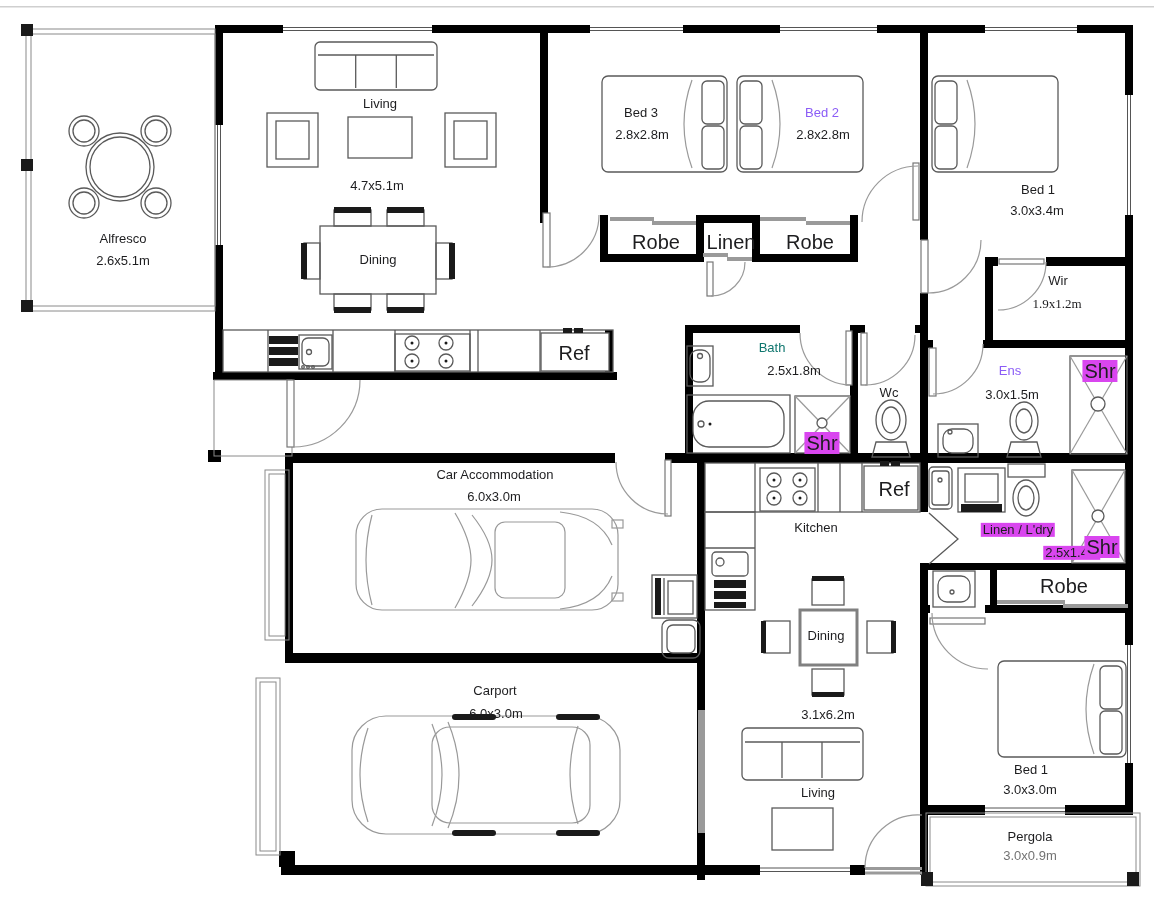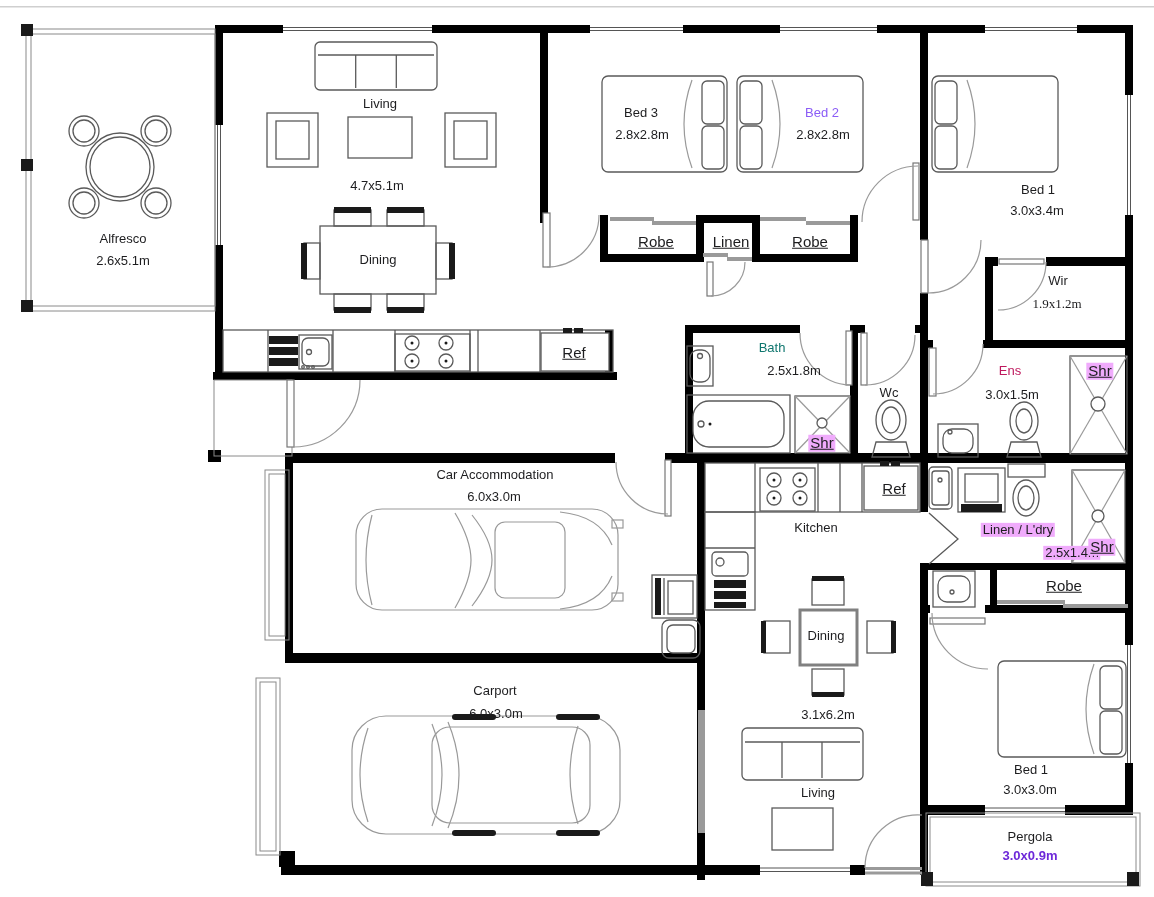--- a/index.html
+++ b/index.html
@@ -2,22 +2,22 @@
 <html><head>
 <meta charset="utf-8">
 <style>
   html,body{margin:0;padding:0;background:#ffffff;}
   #plan{position:relative;width:1154px;height:897px;background:#fff;overflow:hidden;
         font-family:"Liberation Sans", sans-serif;}
   #plan svg{position:absolute;left:0;top:0;}
   .lbl,.lbl-sm{position:absolute;transform:translate(-50%,-50%);white-space:nowrap;
         color:#1d1d1f;text-align:center;line-height:1.1;}
   .lbl{font-size:13px;}
-  .lbl-sm{font-size:15px;text-decoration:underline;}
-  .wbg{background:#f0abfc;padding:0 2px;}
+  .lbl-sm{font-size:20px;}
+  .wbg{background:#d946ef;padding:0 2px;}
   
   .w{fill:#000;}
   .f{fill:none;stroke:#5a5a5a;stroke-width:1.3;}
   .ff{fill:#fff;stroke:#5a5a5a;stroke-width:1.3;}
   .fl{fill:none;stroke:#999;stroke-width:1.2;}
   .t{fill:none;stroke:#8a8a8a;stroke-width:1;}
   .d{fill:none;stroke:#9a9a9a;stroke-width:1.2;}
   .leaf{fill:#fff;stroke:#777;stroke-width:1.2;}
   .win{fill:#fff;}
   .wl{stroke:#555;stroke-width:1;}
@@ -541,35 +541,35 @@
   <div class="lbl" style="left: 1037px; top: 211px; color: rgb(29, 29, 31);">3.0x3.4m</div>
   <div class="lbl-sm" style="left: 656px; top: 242px; color: rgb(29, 29, 31);">Robe</div>
   <div class="lbl-sm" style="left: 731px; top: 242px; color: rgb(29, 29, 31);">Linen</div>
   <div class="lbl-sm" style="left: 810px; top: 242px; color: rgb(29, 29, 31);">Robe</div>
   <div class="lbl" style="left: 1058px; top: 281px; color: rgb(29, 29, 31);">Wir</div>
   <div class="lbl" style="left: 1057px; top: 304px; color: rgb(29, 29, 31); font-family: Liberation Serif, serif;">1.9x1.2m</div>
   <div class="lbl" style="left: 772px; top: 348px; color: #0f766e;">Bath</div>
   <div class="lbl" style="left: 773px; top: 371px; color: rgb(29, 29, 31); margin-left: 21px;">2.5x1.8m</div>
   <div class="lbl-sm wbg" style="left: 822px; top: 443px; color: rgb(29, 29, 31);">Shr</div>
   <div class="lbl" style="left: 889px; top: 393px; color: rgb(29, 29, 31);">Wc</div>
-  <div class="lbl" style="left: 1010px; top: 371px; color: #be185d;">Ens</div>
+  <div class="lbl" style="left: 1010px; top: 371px; color: #8b5cf6;">Ens</div>
   <div class="lbl" style="left: 1012px; top: 395px; color: rgb(29, 29, 31);">3.0x1.5m</div>
   <div class="lbl-sm wbg" style="left: 1100px; top: 371px; color: rgb(29, 29, 31);">Shr</div>
   <div class="lbl-sm" style="left: 574px; top: 353px; color: rgb(29, 29, 31);">Ref</div>
   <div class="lbl" style="left: 495px; top: 475px; color: rgb(29, 29, 31);">Car Accommodation</div>
   <div class="lbl" style="left: 494px; top: 497px; color: rgb(29, 29, 31);">6.0x3.0m</div>
   <div class="lbl" style="left: 816px; top: 528px; color: rgb(29, 29, 31);">Kitchen</div>
   <div class="lbl-sm" style="left: 894px; top: 489px; color: rgb(29, 29, 31);">Ref</div>
   <div class="lbl wbg" style="left: 1018px; top: 530px; color: rgb(29, 29, 31);">Linen / L'dry</div>
   <div class="lbl wbg" style="left: 1063px; top: 553px; color: rgb(29, 29, 31); margin-left: 9px;">2.5x1.4m</div>
   <div class="lbl-sm wbg" style="left: 1102px; top: 547px; color: rgb(29, 29, 31);">Shr</div>
   <div class="lbl-sm" style="left: 1064px; top: 586px; color: rgb(29, 29, 31);">Robe</div>
   <div class="lbl" style="left: 826px; top: 636px; color: rgb(29, 29, 31);">Dining</div>
   <div class="lbl" style="left: 828px; top: 715px; color: rgb(29, 29, 31);">3.1x6.2m</div>
   <div class="lbl" style="left: 818px; top: 793px; color: rgb(29, 29, 31);">Living</div>
   <div class="lbl" style="left: 1031px; top: 770px; color: rgb(29, 29, 31);">Bed 1</div>
   <div class="lbl" style="left: 1030px; top: 790px; color: rgb(29, 29, 31);">3.0x3.0m</div>
   <div class="lbl" style="left: 1030px; top: 837px; color: rgb(29, 29, 31);">Pergola</div>
-  <div class="lbl" style="left: 1030px; top: 856px; color: #6d28d9; font-weight: bold;">3.0x0.9m</div>
+  <div class="lbl" style="left: 1030px; top: 856px; color: #737373;">3.0x0.9m</div>
   <div class="lbl" style="left: 495px; top: 691px; color: rgb(29, 29, 31);">Carport</div>
   <div class="lbl" style="left: 496px; top: 714px; color: rgb(29, 29, 31);">6.0x3.0m</div>
 
 </div>
 
 </body></html>

